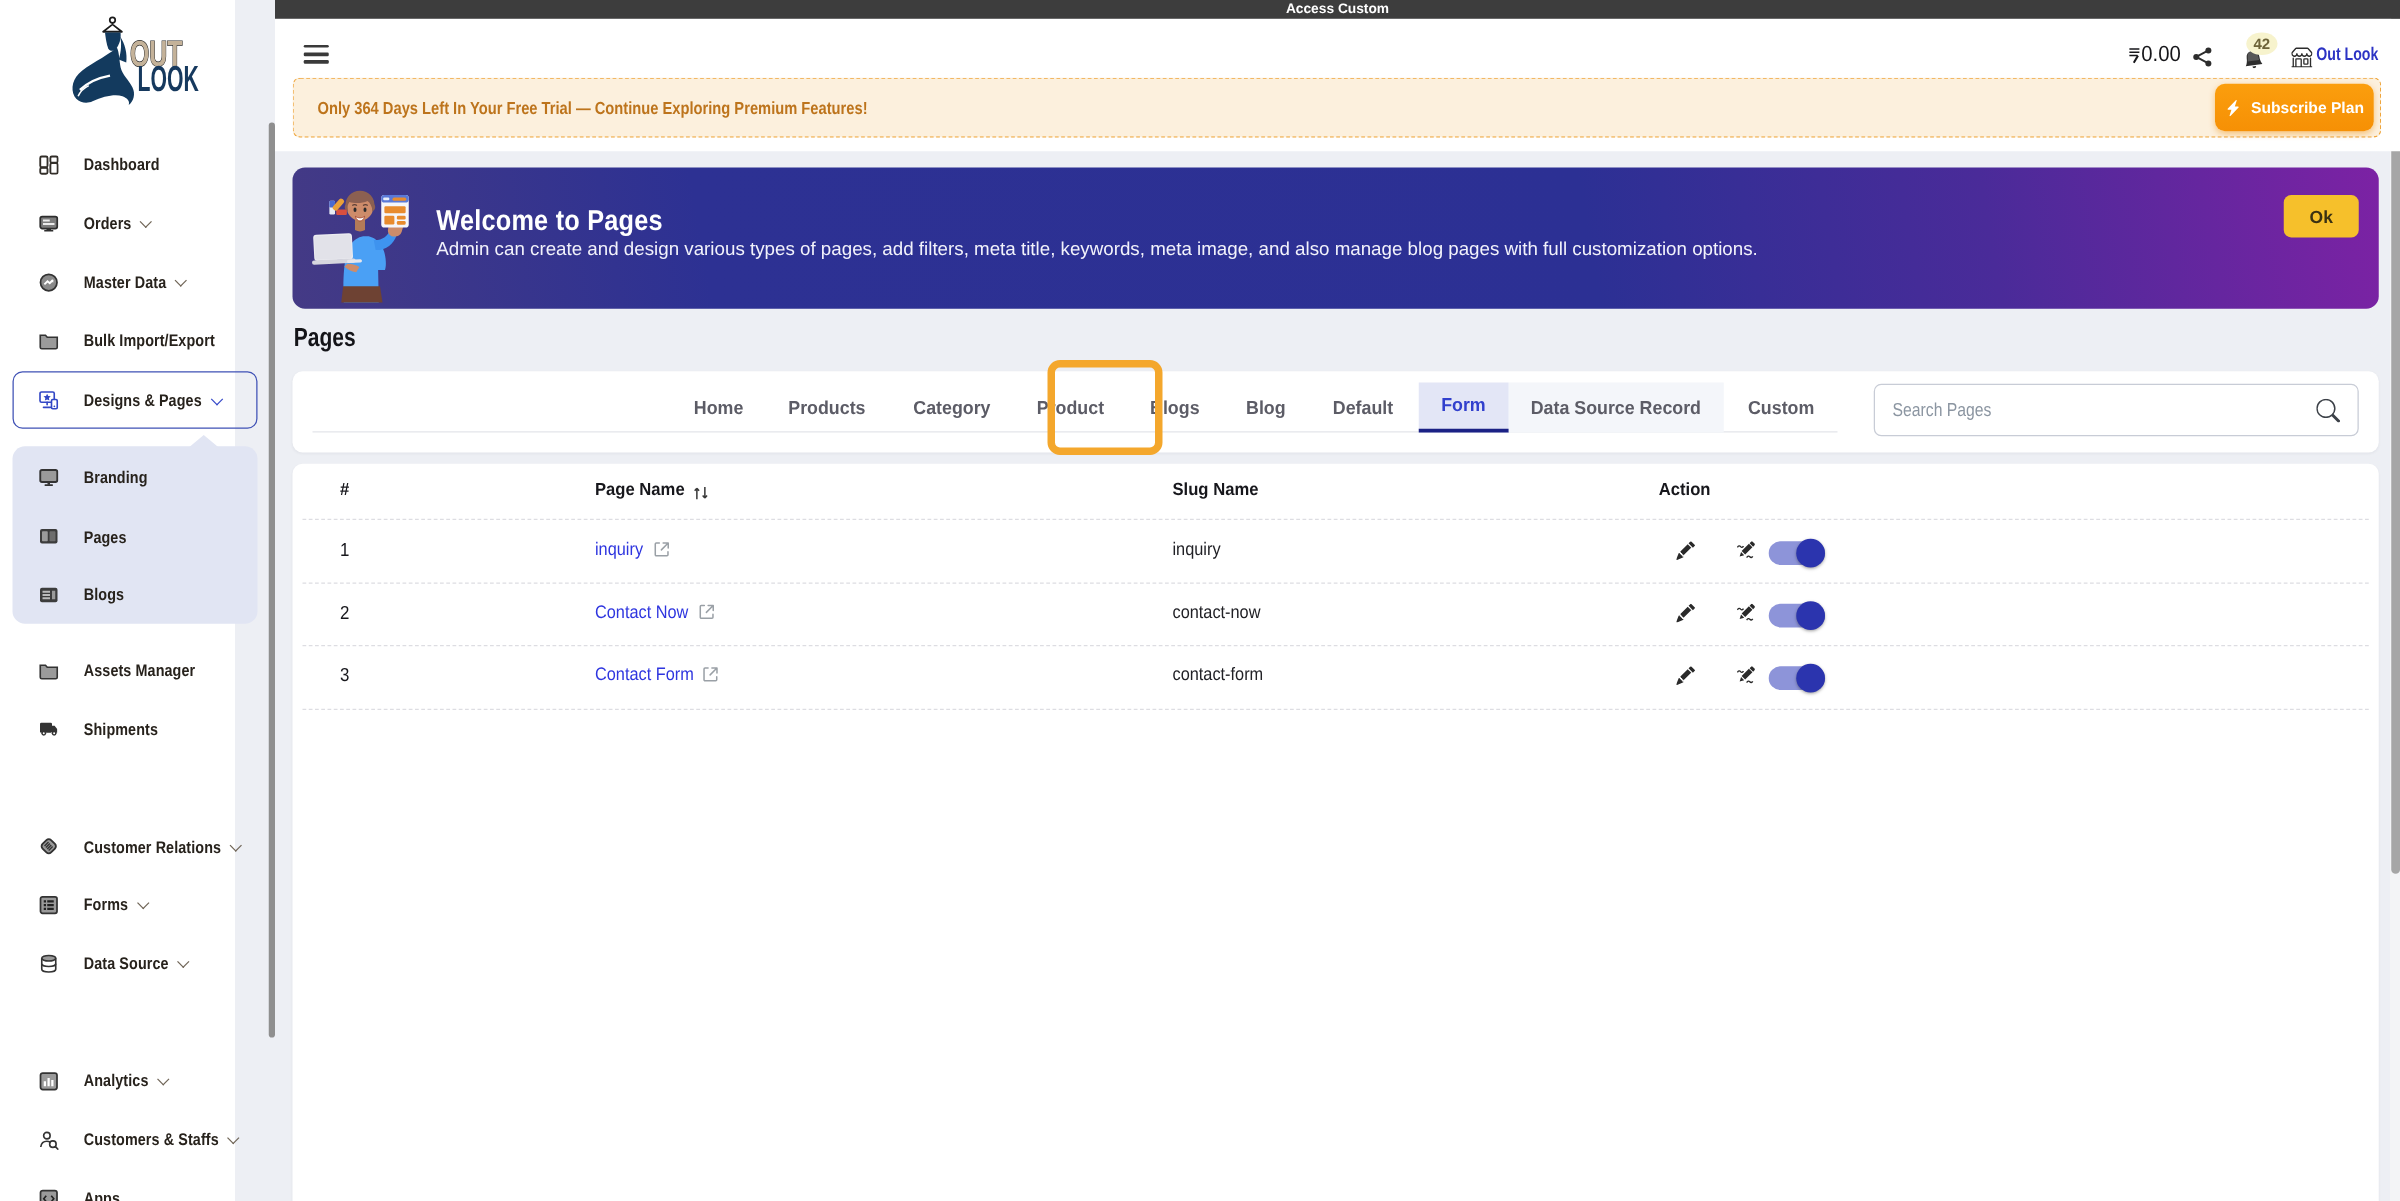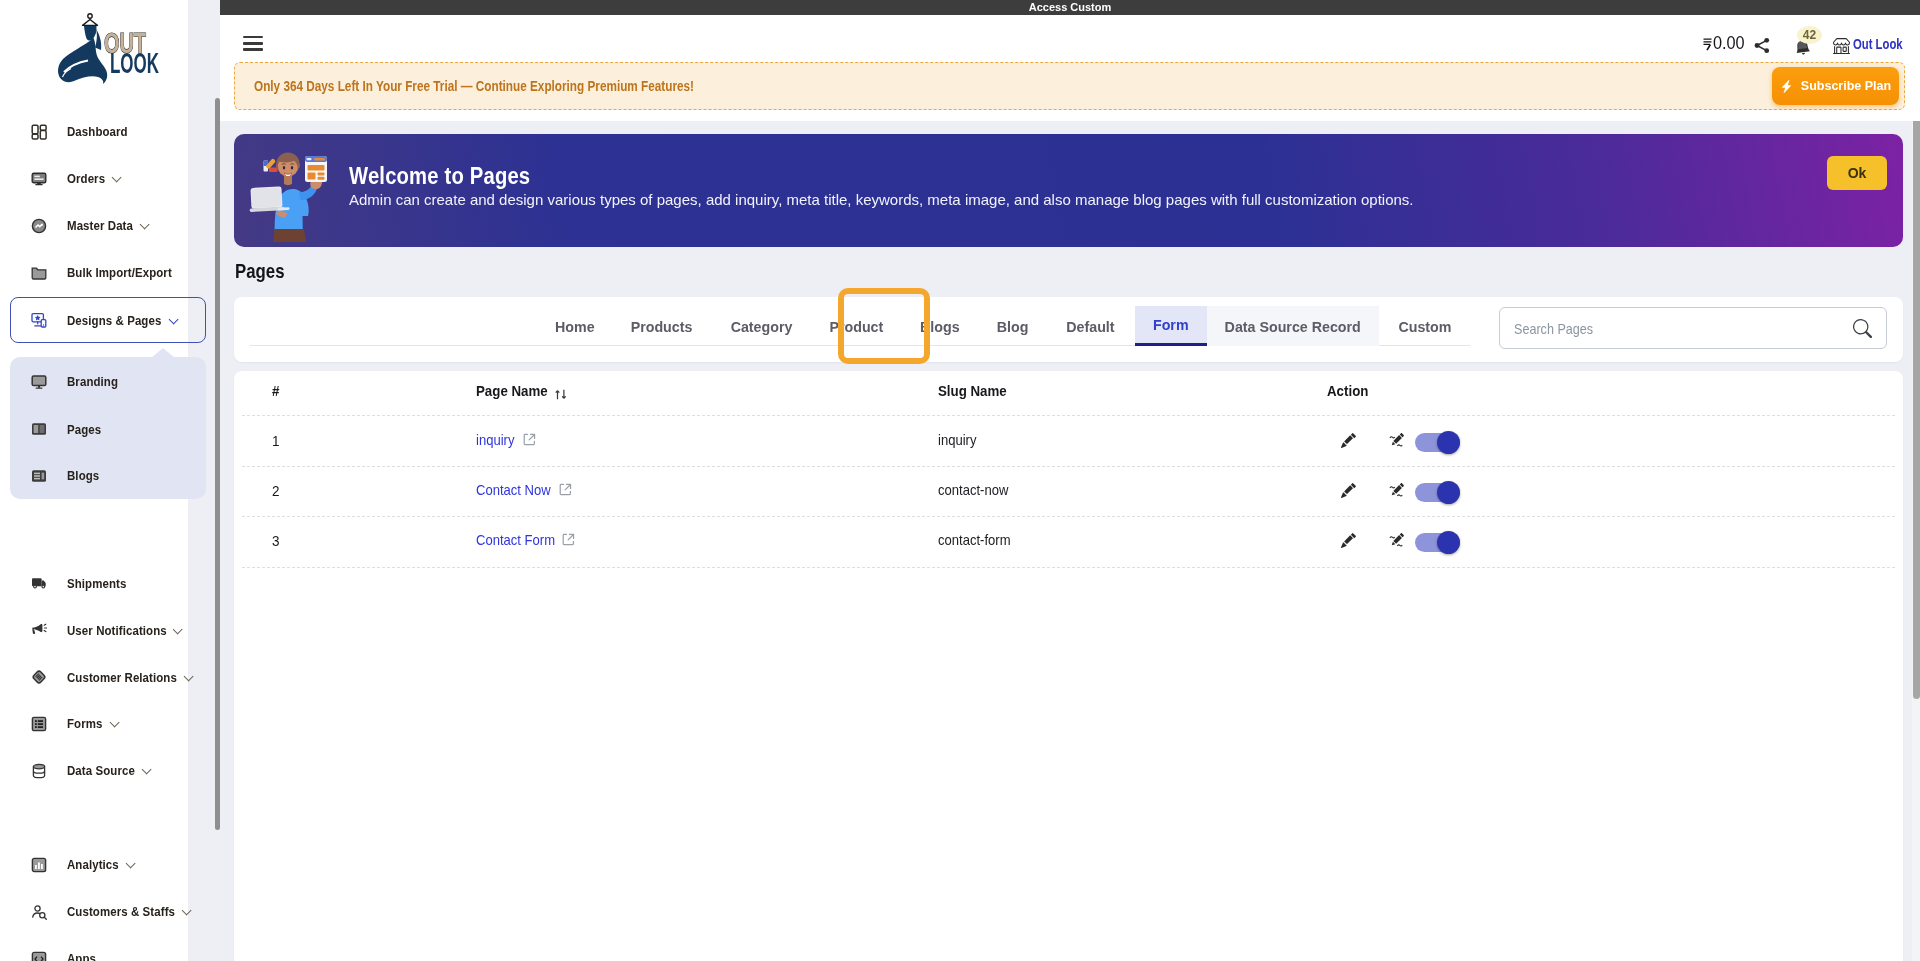--- a/index.html
+++ b/index.html
@@ -153,21 +153,21 @@
       </g>
 
       <g>
         <rect x="15.5" y="10.5" width="4.5" height="11" rx="1" fill="#e8ecf5"></rect>
         <rect x="15.5" y="10.5" width="4.5" height="5.5" rx="1" fill="#4a6ad0"></rect>
         <rect x="21" y="17.5" width="8.5" height="4.5" rx="1" fill="#d94f3f"></rect>
         <rect x="20.5" y="8" width="4.5" height="11" rx="1.8" fill="#e8a03a" transform="rotate(42 22.5 13.5)"></rect>
       </g>
     </svg>
     <h1>Welcome to Pages</h1>
-    <p>Admin can create and design various types of pages, add inquiry, meta title, keywords, meta image, and also manage blog pages with full customization options.</p>
+    <p>Admin can create and design various types of pages, add filters, meta title, keywords, meta image, and also manage blog pages with full customization options.</p>
     <div id="okbtn">Ok</div>
   </div>
   <div id="pagehead">Pages</div>
   <div id="card1">
     <div id="tabs">
       <div class="tab" style="width:77px">
           <i>Home</i>
         </div>
       <div class="tab" style="width:98px">
           <i>Products</i>
@@ -379,42 +379,39 @@
     <svg class="ic" viewBox="0 0 16 16">
         <rect x="1" y="2.2" width="14" height="11.6" rx="1.6" fill="#3c3c3c"></rect>
         <rect x="3" y="4.6" width="6" height="1.6" fill="#bbb"></rect>
         <rect x="3" y="7.2" width="6" height="1.6" fill="#bbb"></rect>
         <rect x="3" y="9.8" width="6" height="1.6" fill="#bbb"></rect>
         <rect x="10.6" y="4.6" width="2.6" height="6.8" fill="#9a9a9a"></rect>
       </svg>
     <span class="lb">Blogs</span>
   </div>
 
+  <div class="nav-item" style="top:513px">
+    <svg class="ic" viewBox="0 0 16 16">
+        <path d="M1.2 3.2 h4.2 l1.4 1.6 h8 v8 a1.2 1.2 0 0 1 -1.2 1.2 h-11.2 a1.2 1.2 0 0 1 -1.2 -1.2 z" fill="#9a9a9a" stroke="#333" stroke-width="1.3"></path>
+      </svg>
+    <span class="lb">Assets Manager</span>
+  </div>
 
   <div class="nav-item" style="top:559.5px">
     <svg class="ic" viewBox="0 0 16 16">
         <rect x="1" y="3.2" width="9.6" height="8" rx="1" fill="#333"></rect>
         <path d="M10.6 5.6 h2.1 l2 2.5 v3.1 h-4.1 z" fill="#333"></path>
         <circle cx="4" cy="11.6" r="1.9" fill="#333"></circle>
         <circle cx="4" cy="11.6" r=".8" fill="#fff"></circle>
         <circle cx="12.3" cy="11.6" r="1.9" fill="#333"></circle>
         <circle cx="12.3" cy="11.6" r=".8" fill="#fff"></circle>
       </svg>
     <span class="lb">Shipments</span>
   </div>
 
-  <div class="nav-item" style="top:606.5px">
-    <svg class="ic" viewBox="0 0 16 16">
-        <path d="M1.2 5.8 C4 5.4 7.4 4 9.4 2.4 C10.4 1.6 11.4 2 11.4 3.4 V8.8 C11.4 10.2 10.4 10.6 9.4 9.8 C7.4 8.3 4 7.1 1.2 6.7 Z" fill="#333"></path>
-        <path d="M3 7.2 L4.1 10.8 C4.3 11.5 3.9 12 3.2 12 H2.9 C2.3 12 2 11.7 1.9 11.2 L1.3 6.9 Z" fill="#333"></path>
-        <path d="M13.2 3.2 l1.6-1 M13.6 6 h1.9 M13.2 8.6 l1.6 1" stroke="#333" stroke-width="1.2" fill="none" stroke-linecap="round"></path>
-      </svg>
-    <span class="lb">User Notifications</span>
-      <span class="chev" style="margin-left:-10px"></span>
-  </div>
 
   <div class="nav-item" style="top:653.5px">
     <svg class="ic" viewBox="0 0 16 16">
         <rect x="3.2" y="3.2" width="9.6" height="9.6" rx="2.6" transform="rotate(45 8 8)" fill="#9a9a9a" stroke="#333" stroke-width="1.5"></rect>
         <path d="M4.6 7.8 l3.2-3.2 M5.7 9 l3.2-3.2 M6.8 10.2 l3.2-3.2 M7.9 11.4 l3.2-3.2" stroke="#333" stroke-width="1.1"></path>
       </svg>
     <span class="lb">Customer Relations</span>
       <span class="chev" style="margin-left:-11px"></span>
   </div>
 

